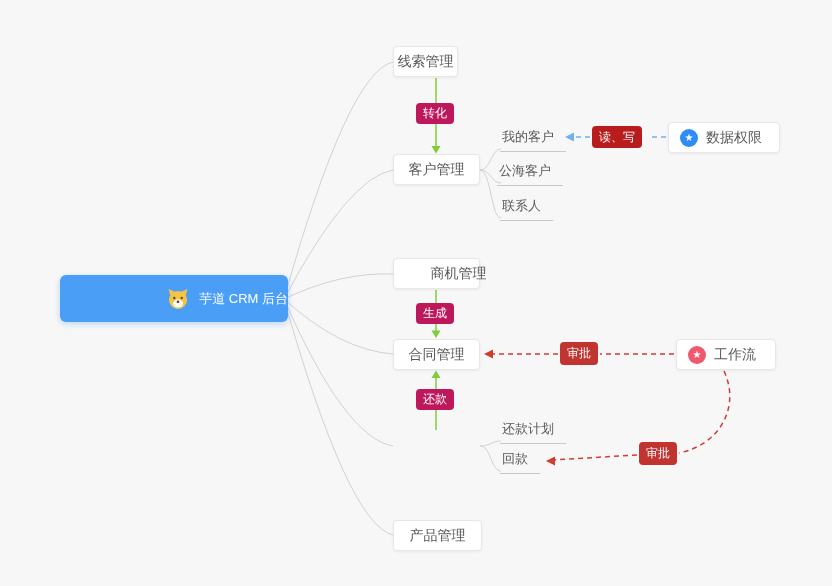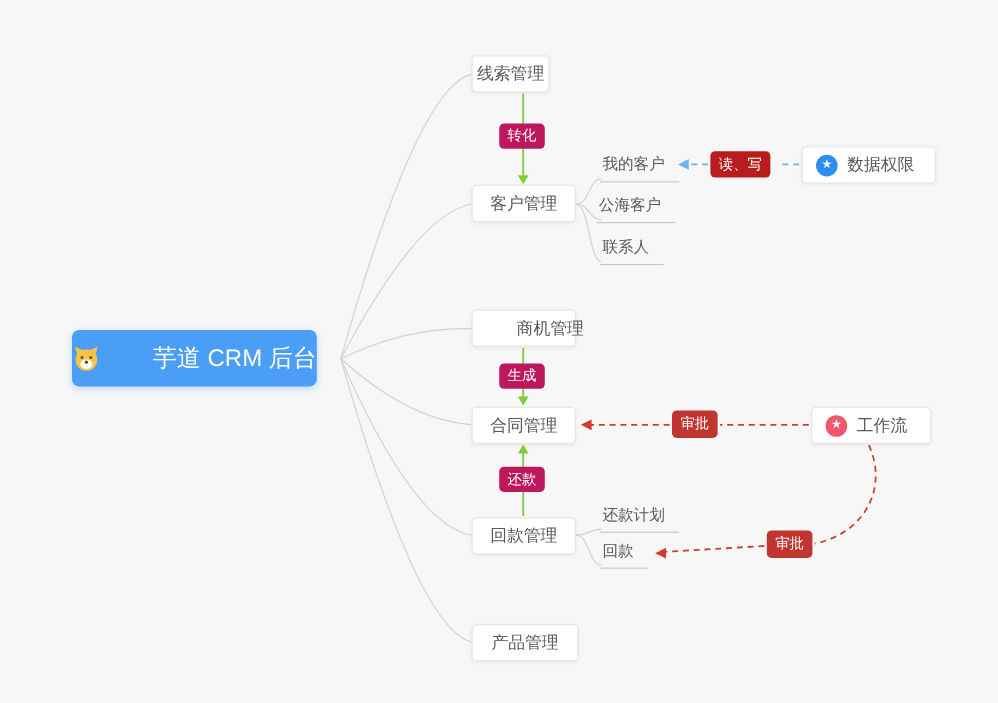--- a/index.html
+++ b/index.html
@@ -28,25 +28,25 @@
     width:18px; height:18px; border-radius:50%;
     color:#fff; font-size:10px; line-height:1;
     display:flex; align-items:center; justify-content:center;
     flex:0 0 18px;
   }
   .icon-blue { background:#2e8df5; }
   .icon-pink { background:#f0586e; }
 
   .root-node {
     position:absolute; z-index:2;
-    width:204px; height:47px;
+    width:228px; height:47px;
     background:#4b9ef5;
     border-radius:6px;
-    display:flex; align-items:center; justify-content:space-between; gap:9px;
-    color:#ffffff; font-size:20px;
+    display:flex; align-items:center; justify-content:flex-end; gap:9px;
+    color:#ffffff; font-size:13px;
     box-shadow:0 2px 6px rgba(75,158,245,0.35);
     white-space:nowrap;
   }
 
   .leaf {
     position:absolute; z-index:2;
     font-size:13px; color:#595959;
     padding:0 12px 5px 2px;
     border-bottom:1px solid #c9c9c9;
     white-space:nowrap;
@@ -139,23 +139,20 @@
   </div>
 
   <div class="node" style="left:393px; top:258px; width:87px;padding-left:44px;">
     <span>商机管理</span>
   </div>
 
   <div class="node" style="left:393px; top:339px; width:87px;">
     <span>合同管理</span>
   </div>
 
-  <div class="node" style="left:393px; top:431px; width:87px;">
-    <span>回款管理</span>
-  </div>
 
   <div class="node" style="left:393px; top:520px; width:89px;">
     <span>产品管理</span>
   </div>
 
   <div class="leaf" style="left:500px; top:128px;">
     <span>我的客户</span>
   </div>
   <div class="leaf" style="left:497px; top:162px;">
     <span>公海客户</span>

